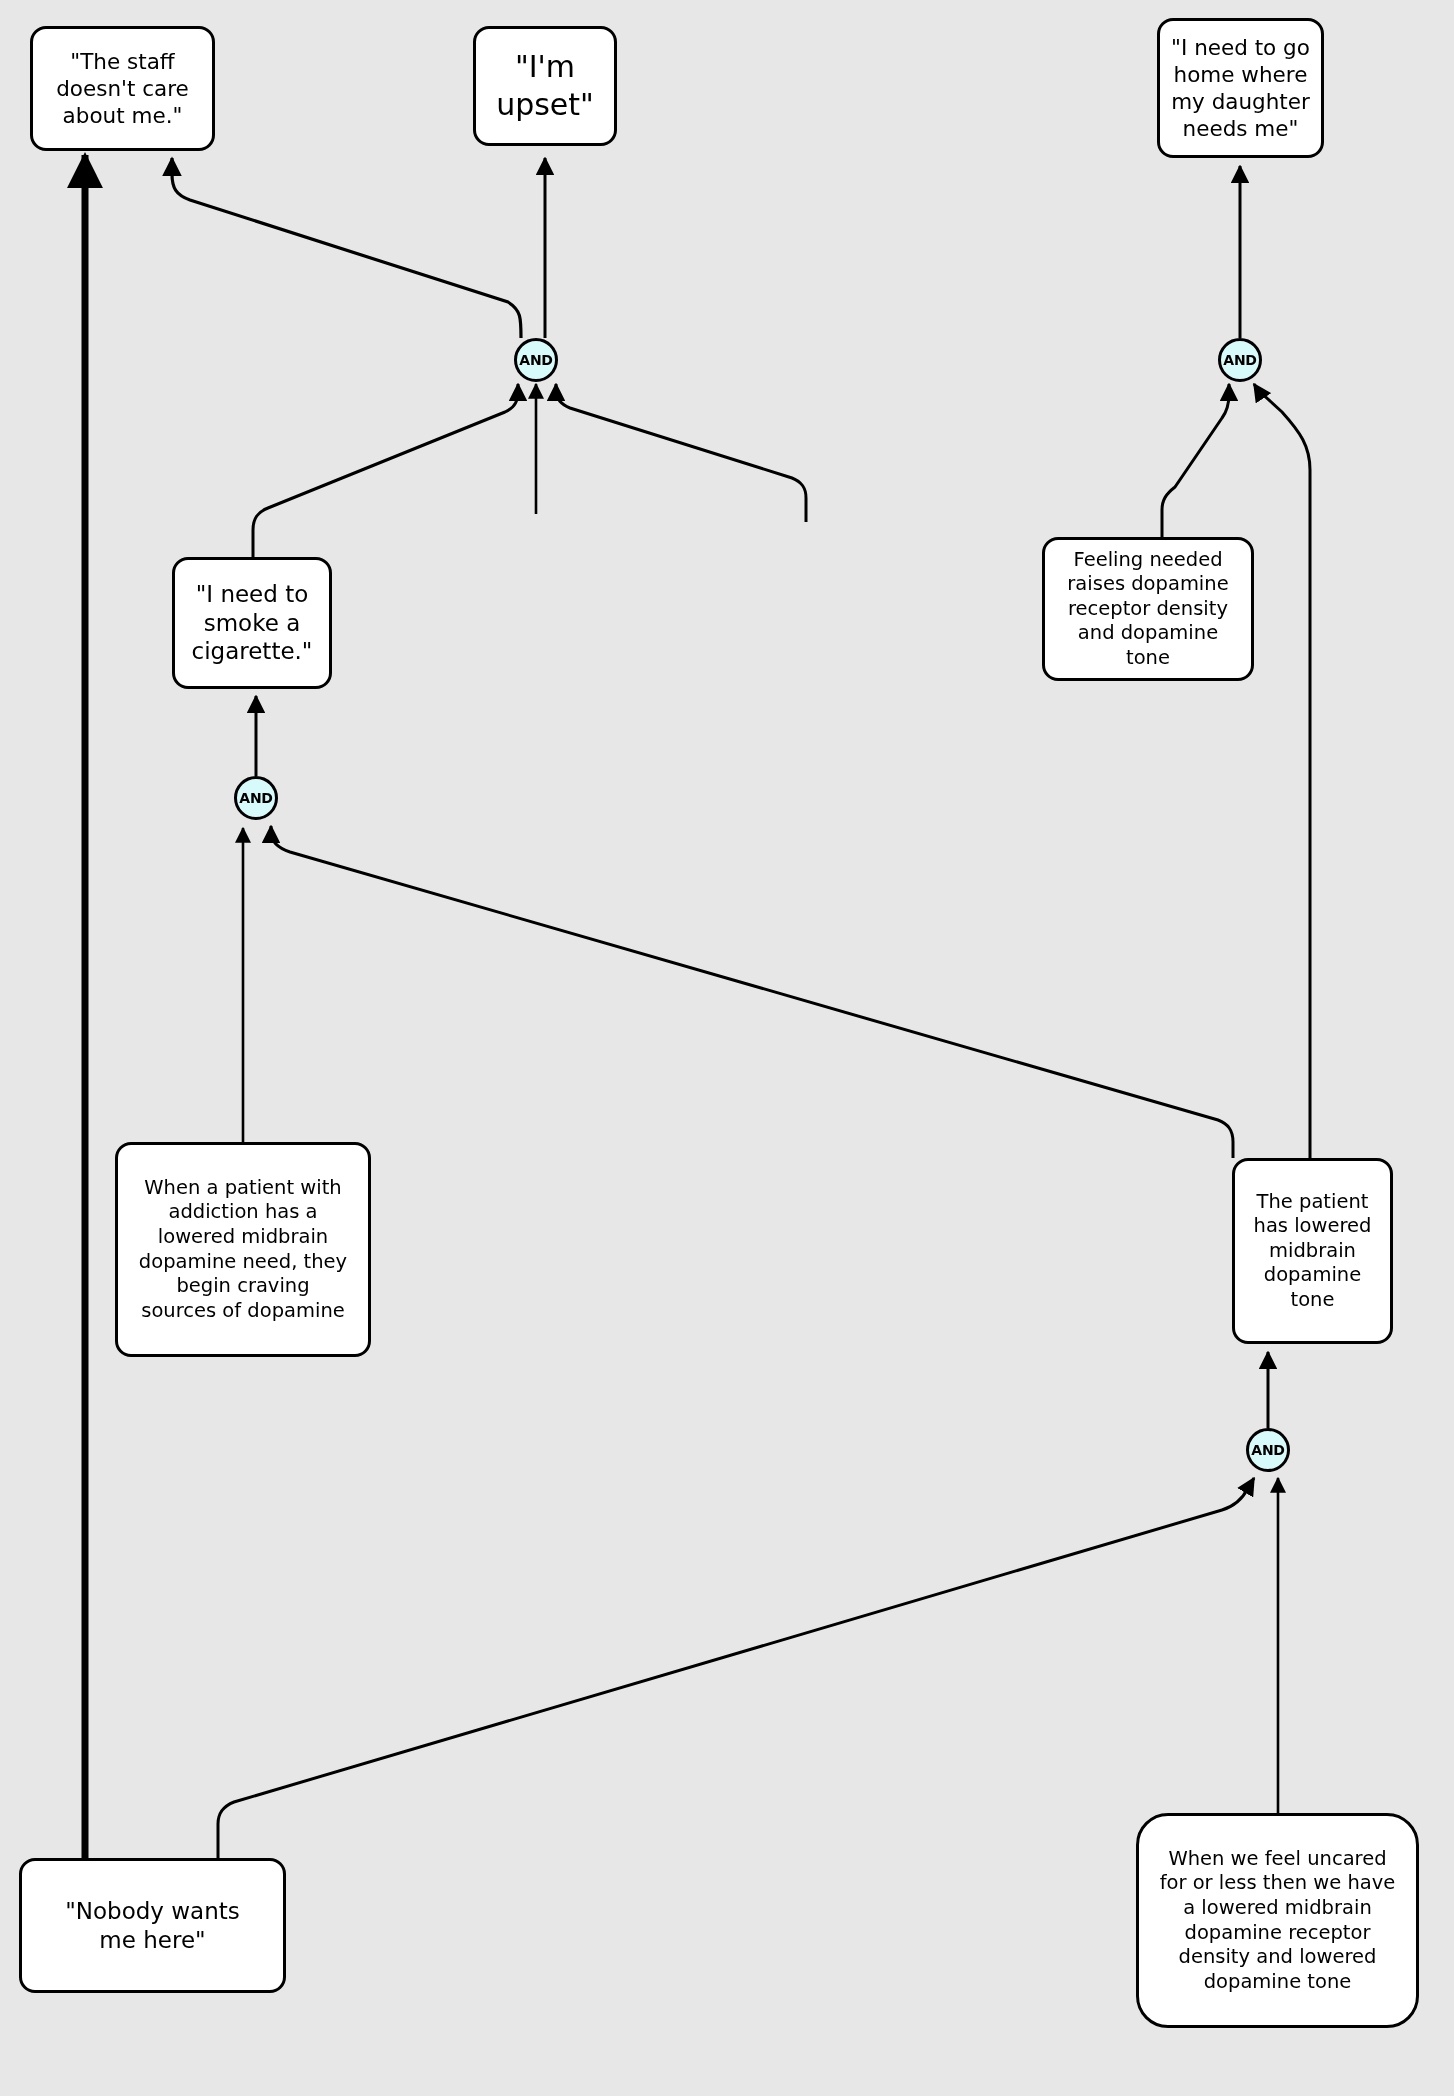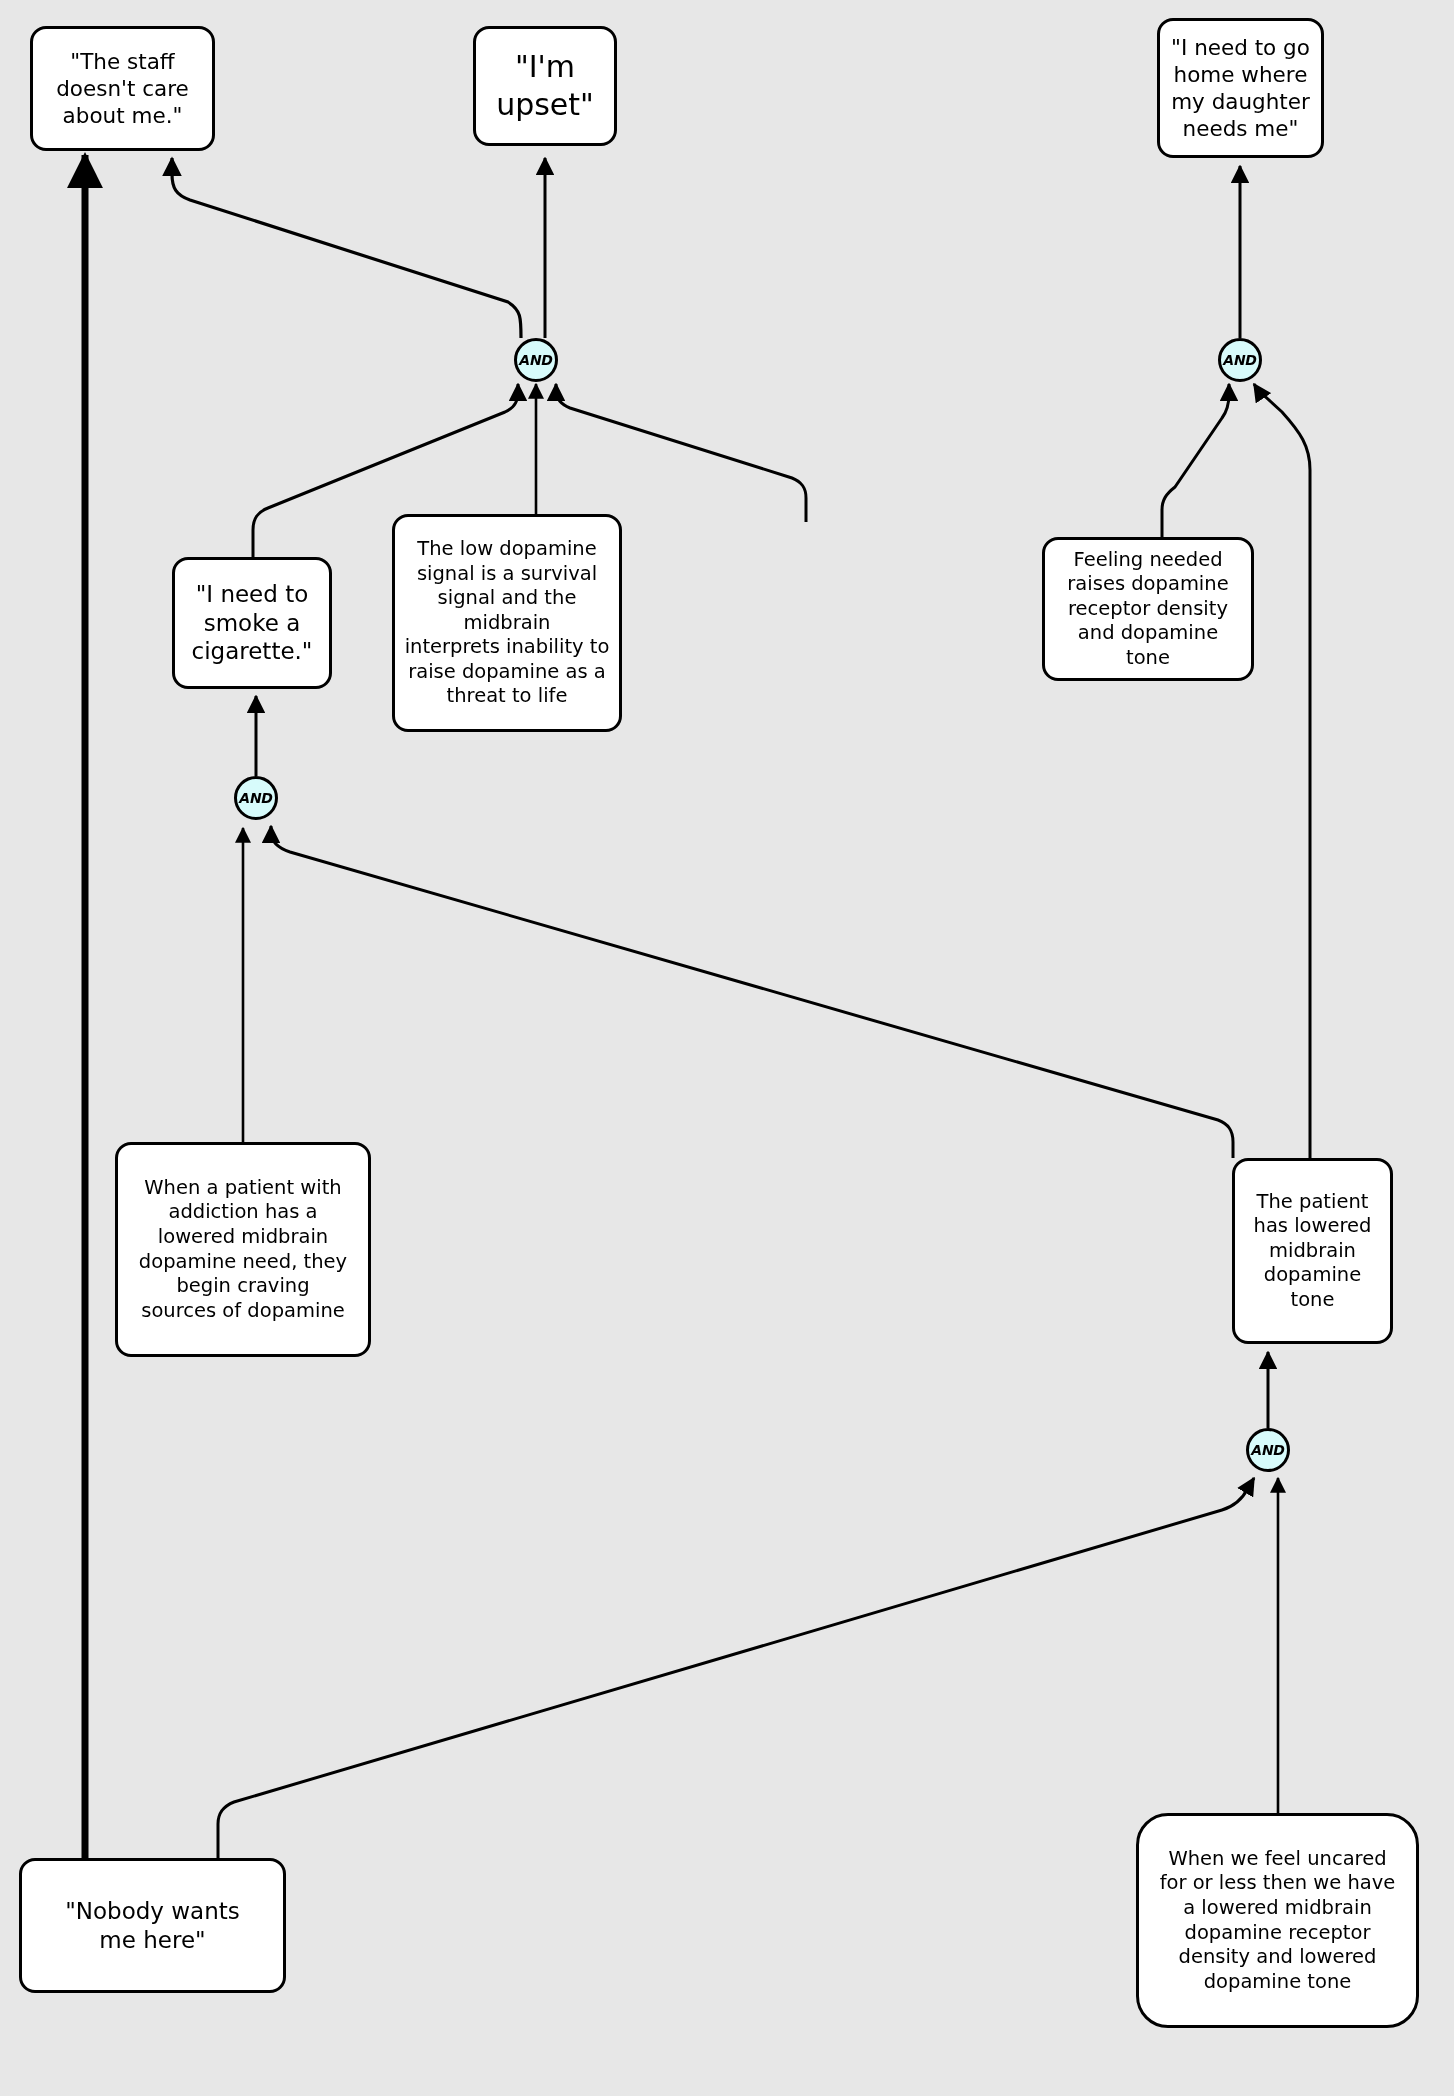--- a/index.html
+++ b/index.html
@@ -53,21 +53,20 @@
     border-radius: 50%;
     background: #d7fbfb;
     border: 3px solid #000000;
     display: flex;
     align-items: center;
     justify-content: center;
     font-size: 14px;
     font-weight: 700;
     letter-spacing: -0.3px;
     color: #000000;
-    font-style: italic;
   }
 </style>
 </head>
 <body>
 
 <div id="canvas">
 
   <svg id="edges" viewBox="0 0 1454 2096" width="1454" height="2096">
     <defs>
       <marker id="ah" viewBox="0 0 10 10" refX="9.2" refY="5" markerWidth="6.2" markerHeight="6.2" orient="auto-start-reverse">
@@ -148,26 +147,20 @@
 
   <div class="node claim" style="left:1157px; top:18px; width:167px; height:140px;">"I need to go
 home where
 my daughter
 needs me"</div>
 
   <div class="node med" style="left:172px; top:557px; width:160px; height:132px;">"I need to
 smoke a
 cigarette."</div>
 
-  <div class="node fact" style="left:392px; top:514px; width:230px; height:218px;">The low dopamine
-signal is a survival
-signal and the midbrain
-interprets inability to
-raise dopamine as a
-threat to life</div>
 
 
   <div class="node fact" style="left:1042px; top:537px; width:212px; height:144px;">Feeling needed
 raises dopamine
 receptor density
 and dopamine tone</div>
 
   <div class="node fact" style="left:115px; top:1142px; width:256px; height:215px;">When a patient with
 addiction has a
 lowered midbrain

